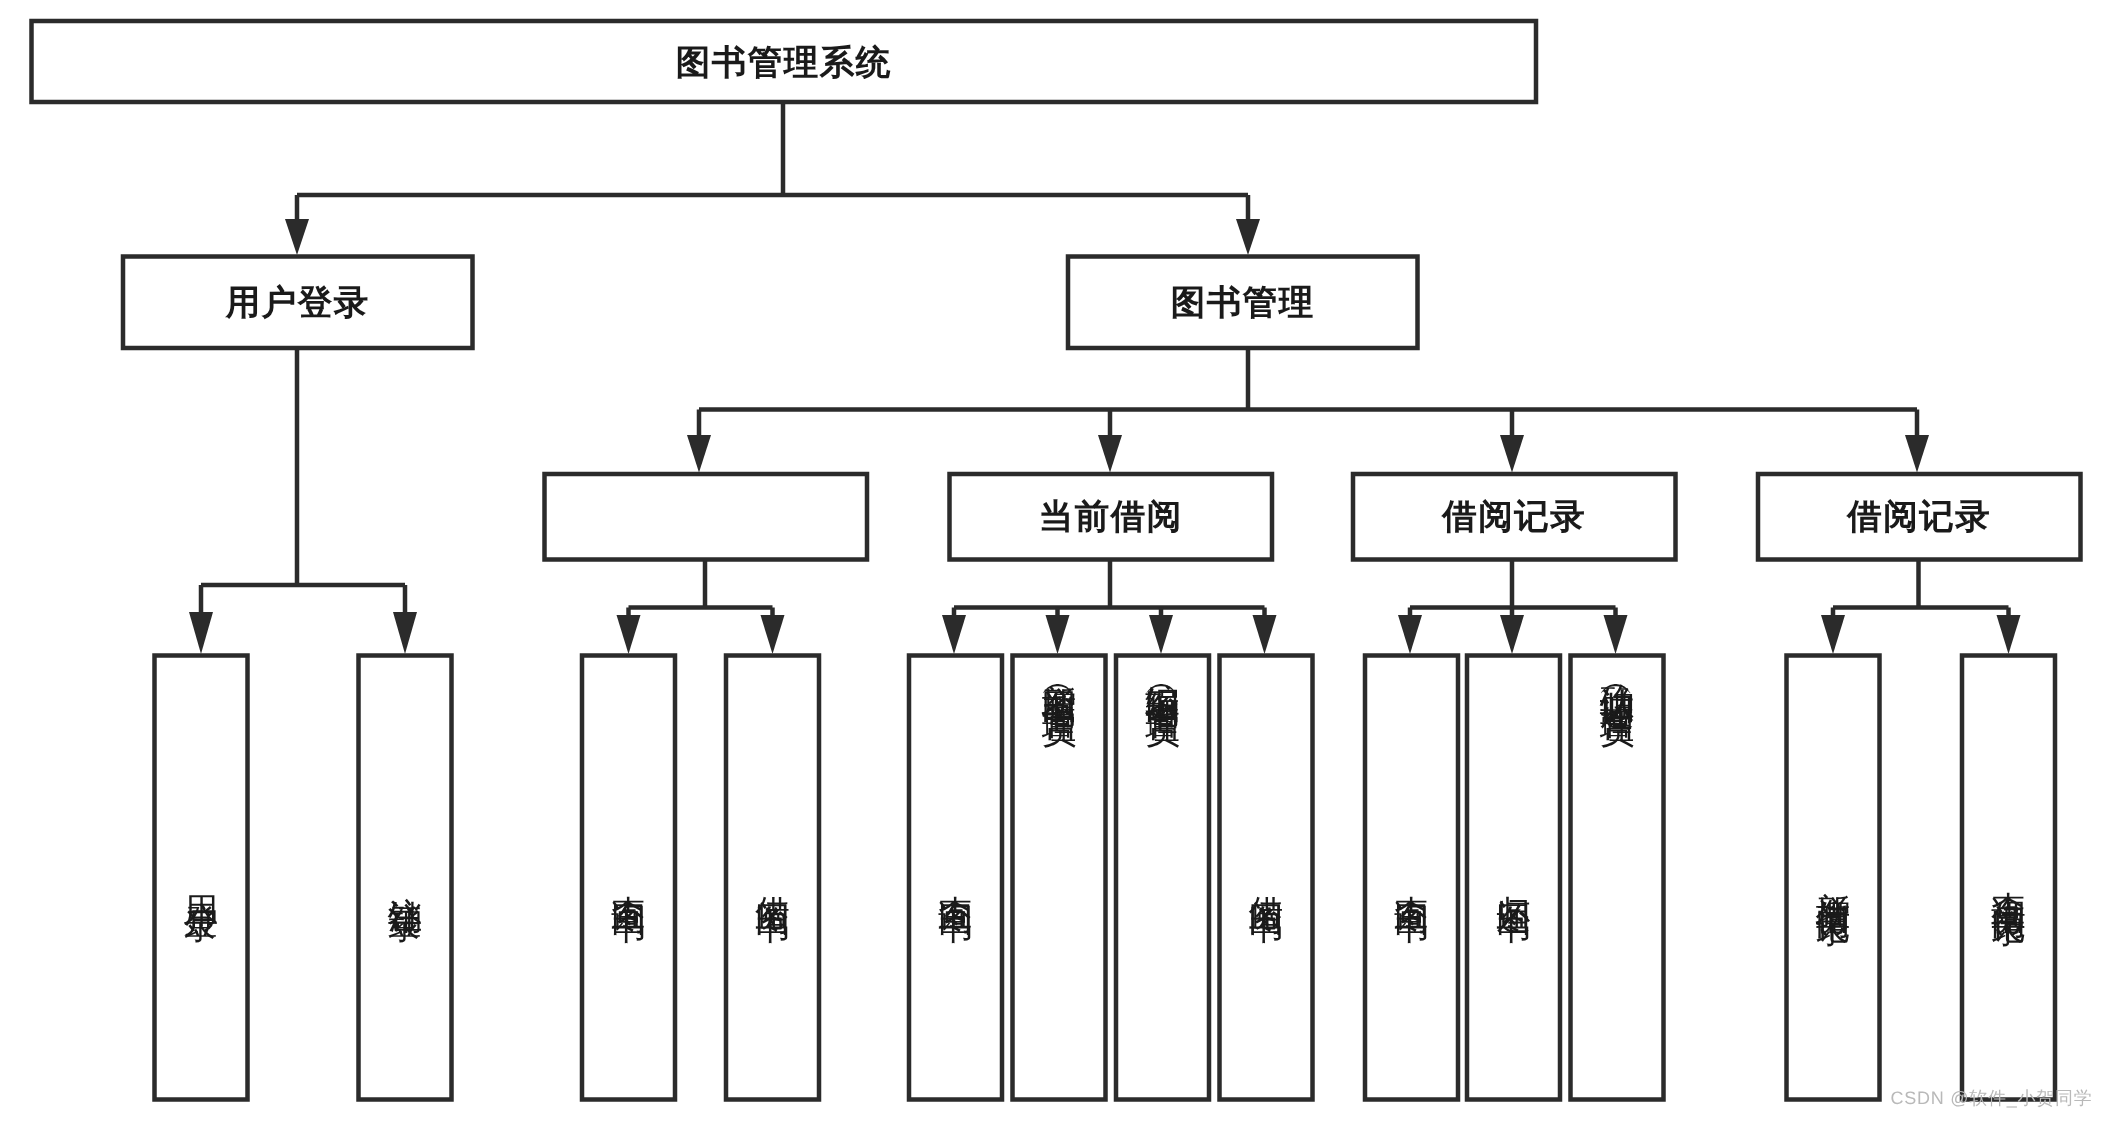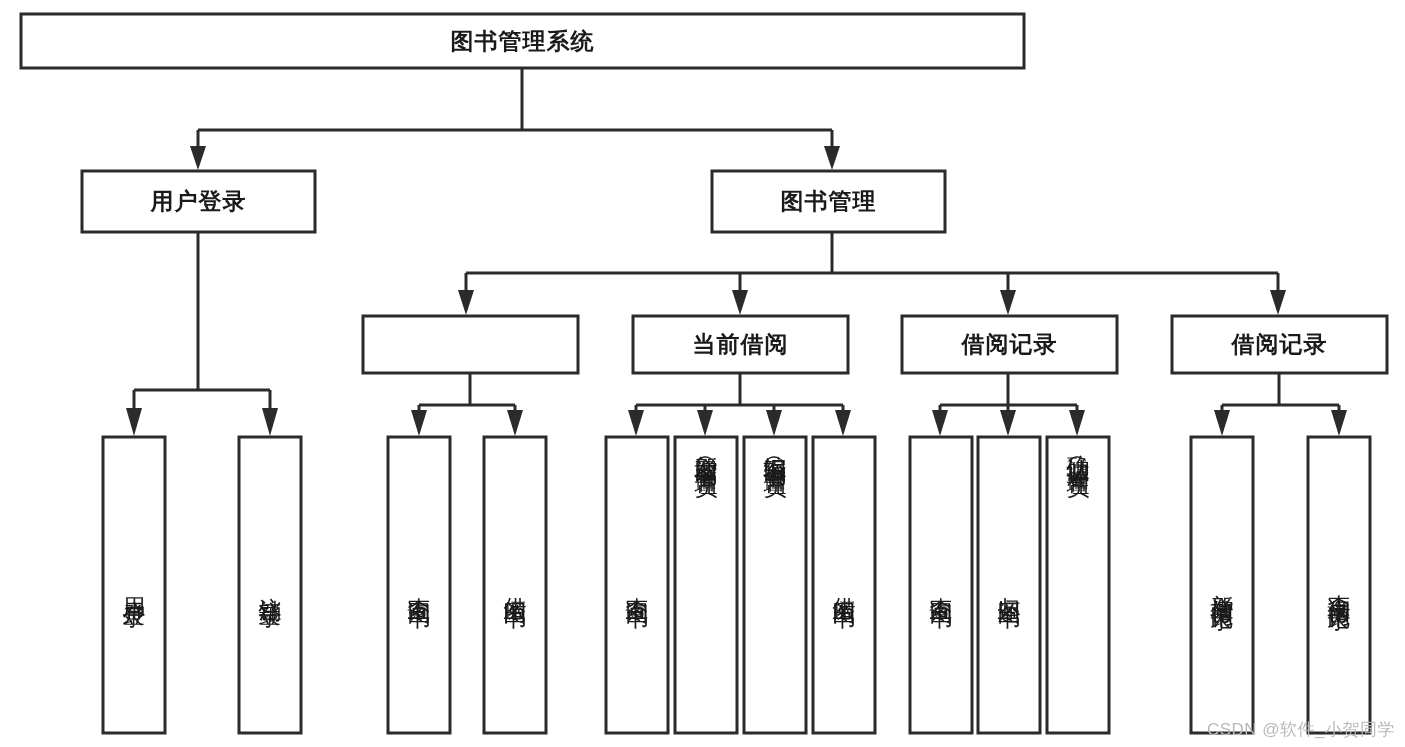--- a/index.html
+++ b/index.html
@@ -72,21 +72,21 @@
     font-size: 23px;
     color: #1a1a1a;
     letter-spacing: 1px;
     white-space: nowrap;
   }
   .watermark {
     position: absolute;
     right: 10px;
     bottom: 6px;
     font-family: "Liberation Sans", "DejaVu Sans", sans-serif;
-    font-size: 17px;
+    font-size: 12px;
     color: #b9b9b9;
     letter-spacing: 0.5px;
     white-space: nowrap;
   }
 </style>
 </head>
 <body>
 
 <div id="diagram-root">
 

